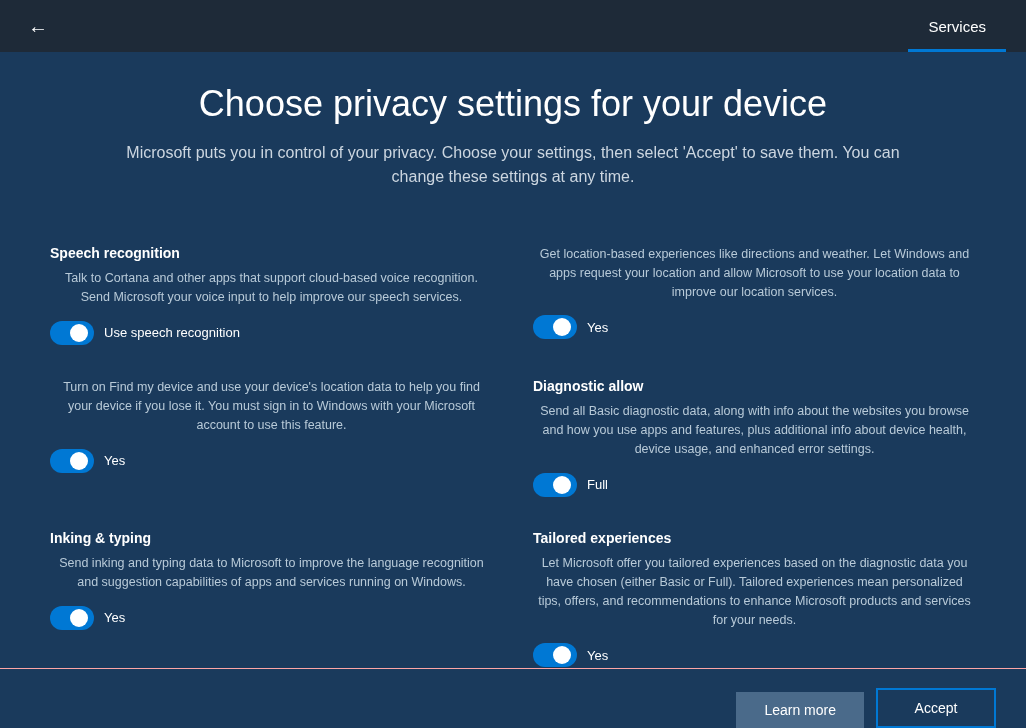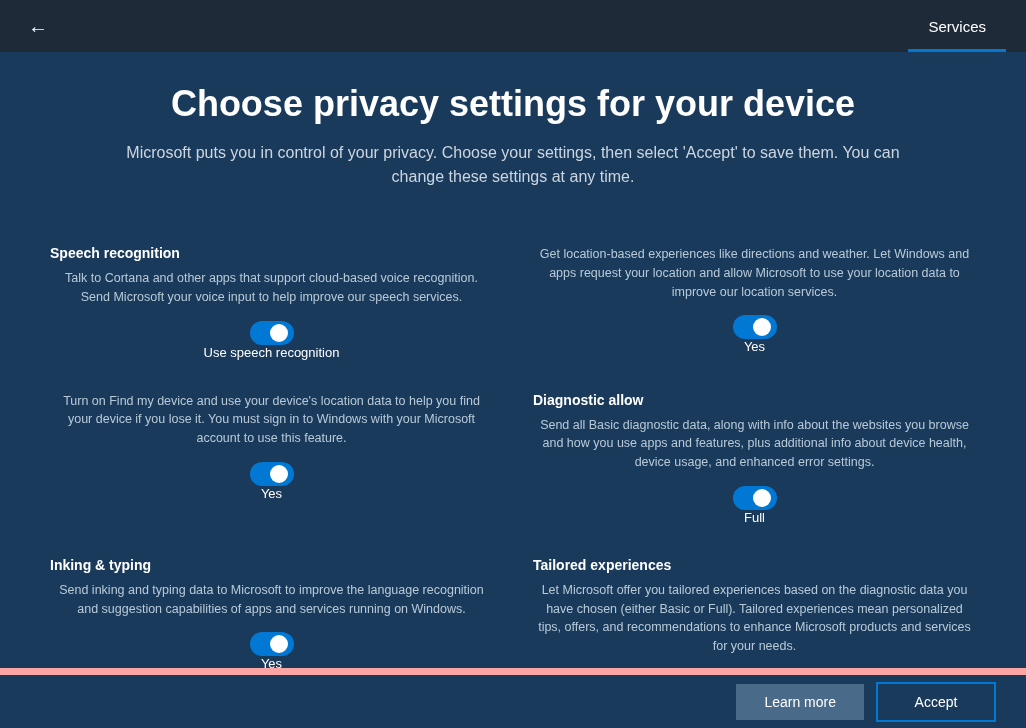--- a/index.html
+++ b/index.html
@@ -79,21 +79,21 @@
     }
 
     
     .title-section {
       text-align: center;
       padding: 30px 60px 20px;
     }
 
     .main-title {
       font-size: 36px;
-      font-weight: 700;
+      font-weight: 400;
       color: #ffffff;
       margin-bottom: 16px;
       line-height: 1.2;
     }
 
     .subtitle {
       font-size: 16px;
       color: #ccd6e0;
       line-height: 1.5;
       max-width: 800px;
@@ -142,21 +142,21 @@
       color: #b8cad8;
       line-height: 1.5;
       margin-bottom: 14px;
       text-align: center;
     }
 
     
     .toggle-container {
       display: flex;
       align-items: center;
-      flex-direction: column;
+      gap: 10px;
     }
 
     .toggle {
       position: relative;
       width: 44px;
       height: 24px;
       cursor: pointer;
     }
 
     .toggle input {
@@ -195,25 +195,25 @@
 
     
     .footer {
       position: absolute;
       bottom: 0;
       left: 0;
       right: 0;
       height: 60px;
       background-color: #1a3a5c;
       display: flex;
-      align-items: center;
+      align-items: flex-end;
       justify-content: flex-end;
       padding: 0 30px;
       gap: 12px;
-      border-top: 7px solid #fca5a5;
+      border-top: 1px solid #fca5a5;
     }
 
     .btn-learn-more {
       background-color: #4a6a8a;
       color: #ffffff;
       border: none;
       padding: 10px 28px;
       font-size: 14px;
       cursor: pointer;
       min-width: 120px;

